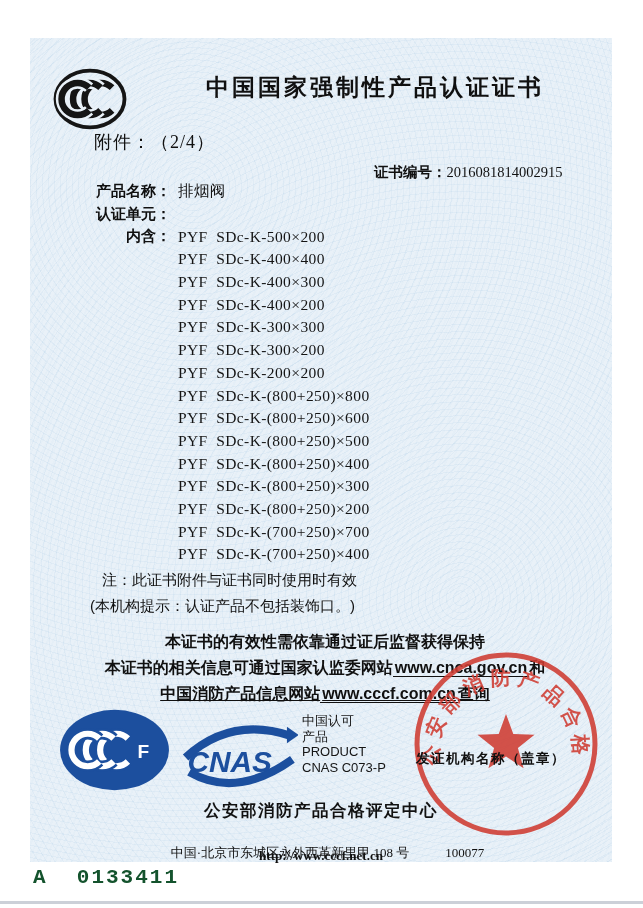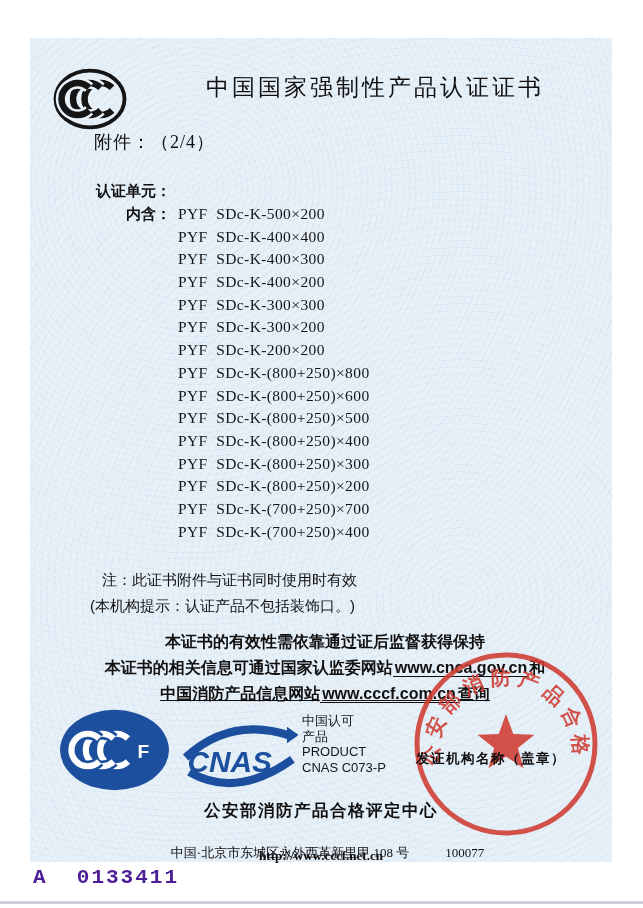--- a/index.html
+++ b/index.html
@@ -11,21 +11,21 @@
     position:absolute;left:30px;top:38px;width:582px;height:824px;
     background-color:#e9f1f8;
     background-image:
       repeating-radial-gradient(circle at 28% 18%, rgba(125,175,215,.09) 0 1px, transparent 1px 6px),
       repeating-radial-gradient(circle at 74% 68%, rgba(125,175,215,.09) 0 1px, transparent 1px 7px),
       repeating-linear-gradient(115deg, rgba(150,195,225,.05) 0 2px, transparent 2px 5px);
   }
   .logo-ccc{position:absolute;left:14px;top:22px;width:92px;height:78px;}
   .title{
     position:absolute;left:112px;top:34px;right:4px;text-align:center;
-    font-family:"Liberation Sans",sans-serif;font-weight:normal;font-size:23px;
+    font-family:"Liberation Sans",sans-serif;font-weight:bold;font-size:23px;
     letter-spacing:3px;color:#101010;white-space:nowrap;
   }
   .subtitle{
     position:absolute;left:100px;top:67px;right:0;text-align:center;
     font-family:"Liberation Sans",sans-serif;font-size:13.5px;color:#1c1c1c;
     letter-spacing:.2px;white-space:nowrap;
   }
   .attachment{position:absolute;left:64px;top:92px;font-size:18px;letter-spacing:1px;color:#101010;text-align:center;}
   .certno{position:absolute;left:344px;top:125px;font-size:14.5px;white-space:nowrap;}
   .certno .lab{font-family:"Liberation Sans",sans-serif;font-weight:bold;}
@@ -58,21 +58,21 @@
   }
   .footer-org{
     position:absolute;left:0;right:0;top:762px;text-align:center;
     font-family:"Liberation Sans",sans-serif;font-weight:bold;font-size:16.5px;letter-spacing:1.5px;
   }
   .footer-addr{position:absolute;left:0;right:0;top:790px;text-align:center;font-size:13px;white-space:pre;}
   .footer-addr .gap{display:inline-block;width:36px;}
   .footer-url{position:absolute;left:0;right:0;top:810px;text-align:center;font-size:13px;font-weight:bold;}
   .serial{
     position:absolute;left:33px;top:866px;font-family:"Liberation Mono",monospace;
-    font-weight:bold;font-size:21px;letter-spacing:2px;color:#4c1d95;white-space:pre;
+    font-weight:bold;font-size:21px;letter-spacing:2px;color:#14532d;white-space:pre;
   }
   .scanline{position:absolute;left:0;top:901px;width:643px;height:3px;background:#ccd0d8;}
 </style>
 </head>
 <body>
 
 <div class="page">
 
   <svg class="logo-ccc" viewBox="0 0 120 100">
     <ellipse cx="60" cy="50" rx="45" ry="37" fill="none" stroke="#151515" stroke-width="5"></ellipse>
@@ -82,22 +82,29 @@
       <path d="M 73.8,35.2 A 21,21 0 1 0 73.8,64.8" stroke="#e9f1f8" stroke-width="15"></path>
       <path d="M 73.8,35.2 A 21,21 0 1 0 73.8,64.8" stroke="#151515" stroke-width="8.5"></path>
       <path d="M 58.8,35.2 A 21,21 0 1 0 58.8,64.8" stroke="#e9f1f8" stroke-width="15"></path>
       <path d="M 58.8,35.2 A 21,21 0 1 0 58.8,64.8" stroke="#151515" stroke-width="8.5"></path>
     </g>
   </svg>
 
   <div class="title">中国国家强制性产品认证证书</div>
   <div class="attachment">附件：（2/4）</div>
 
+  <div class="certno">
+    <span class="lab">证书编号：</span><span>2016081814002915</span>
+  </div>
 
   <div class="fields">
+    <div class="frow">
+      <span class="lbl">产品名称：</span>
+      <span class="val">排烟阀</span>
+    </div>
     <div class="frow">
       <span class="lbl">认证单元：</span>
     </div>
     <div class="frow">
       <span class="lbl">内含：</span>
       <span class="val">PYF  SDc-K-500×200</span>
     </div>
     <div class="frow">
         <span class="lbl"></span>
         <span class="val">PYF  SDc-K-400×400</span>

